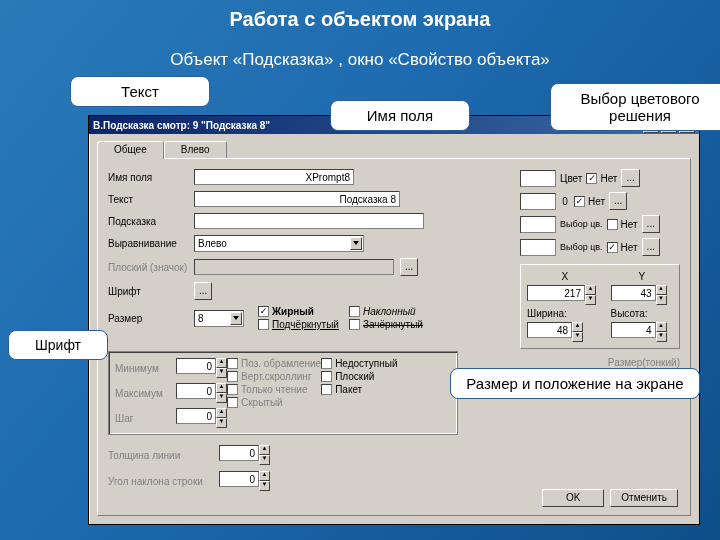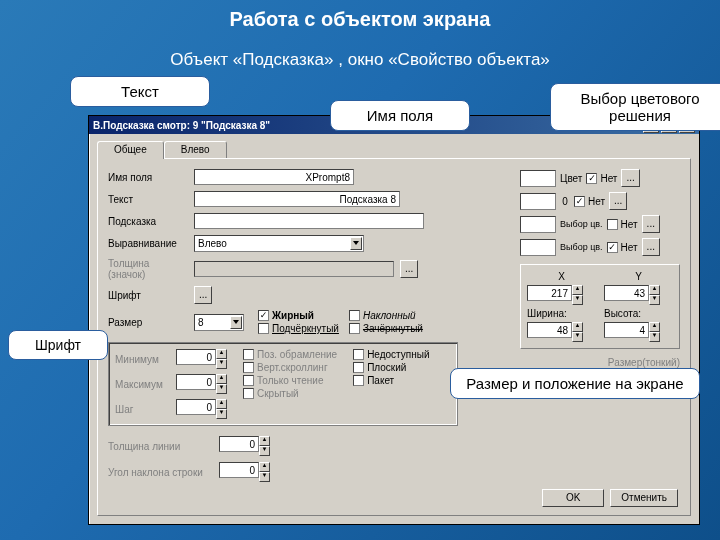--- a/index.html
+++ b/index.html
@@ -290,21 +290,21 @@
         </div>
         <div class="row">
           <div class="lbl">Подсказка</div>
           <div class="txt" style="width:230px"></div>
         </div>
         <div class="row">
           <div class="lbl">Выравнивание</div>
           <div class="combo combo-wide"><span>Влево</span><span class="arrow"></span></div>
         </div>
         <div class="row">
-          <div class="lbl dis">Толщина (значок)</div>
+          <div class="lbl dis">Плоский (значок)</div>
           <div class="txt" style="width:200px;background:#d4d0c8"></div>
           <div class="btn sm">...</div>
         </div>
         <div class="row">
           <div class="lbl">Шрифт</div>
           <div class="btn sm">...</div>
         </div>
         <div class="row">
           <div class="lbl">Размер</div>
           <div class="combo" style="width:50px"><span>8</span><span class="arrow"></span></div>
@@ -321,21 +321,21 @@
                 <span class="box"></span>
                 <u>Подчёркнутый</u>
               </label>
             <label class="chk">
                 <span class="box"></span>
                 <s>Зачёркнутый</s>
               </label>
           </div>
         </div>
 
-        <div class="frame-inset" style="margin-top:8px;display:flex;gap:16px">
+        <div class="frame-inset" style="margin-top:21px;display:flex;gap:0">
           <div style="display:flex;flex-direction:column;gap:5px">
             <div class="row" style="margin:0">
                 <div class="lbl dis" style="width:55px">Минимум</div>
               <div class="spin">
                   <div class="txt">0</div>
                   <div class="spbtns">
                     <div>▲</div>
                     <div>▼</div>
                   </div>
                 </div>
@@ -453,21 +453,21 @@
               <span>Нет</span>
             </label>
           <div class="btn sm">...</div>
           </div>
 
         <div class="frame" style="margin-top:8px">
           <div class="xy-grid">
             <div style="text-align:center">X</div>
             <div style="text-align:center">Y</div>
             <div class="spin">
-                <div class="txt" style="width:45px">217</div>
+                <div class="txt" style="width:58px">217</div>
                 <div class="spbtns">
                   <div>▲</div>
                   <div>▼</div>
                 </div>
               </div>
             <div class="spin">
                 <div class="txt" style="width:45px">43</div>
                 <div class="spbtns">
                   <div>▲</div>
                   <div>▼</div>

